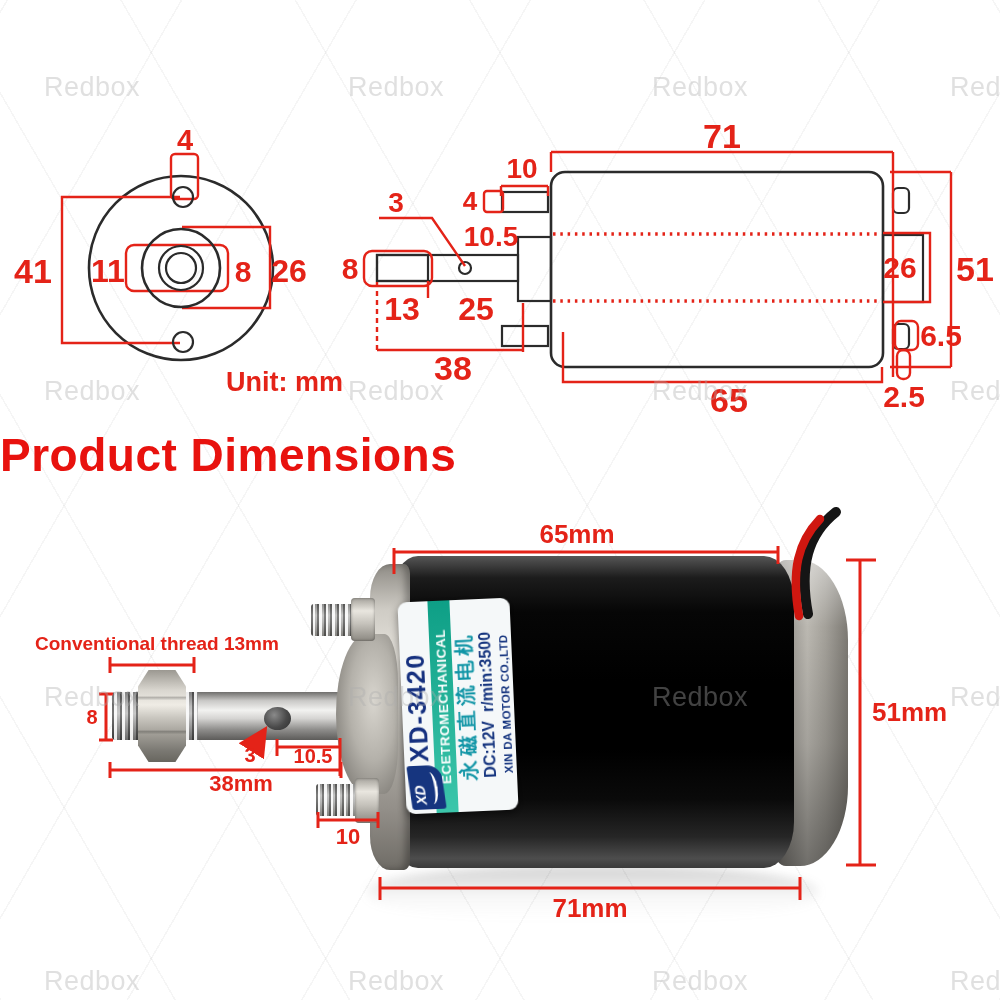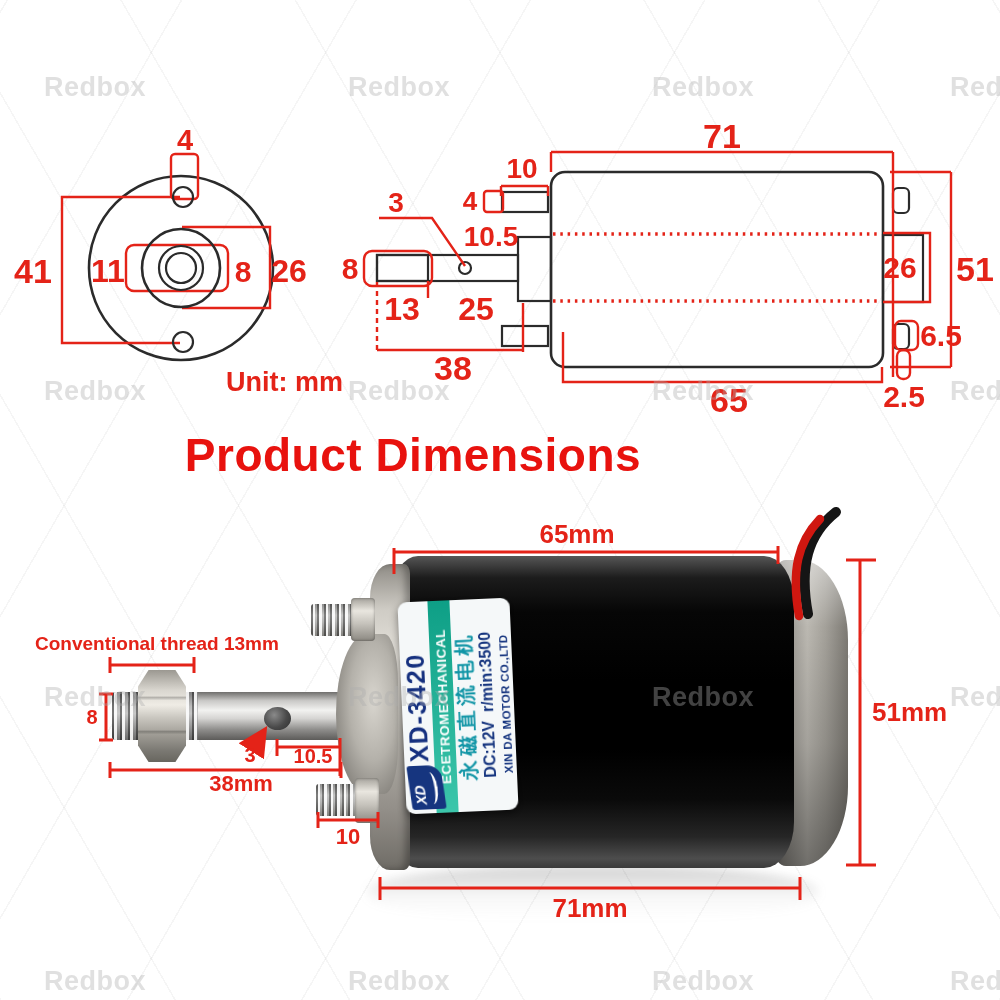--- a/index.html
+++ b/index.html
@@ -12,21 +12,21 @@
   svg.tech{position:absolute;left:0;top:0;z-index:1;}
   svg.anno{position:absolute;left:0;top:0;z-index:8;pointer-events:none;}
   .bk{stroke:#2b2b2b;stroke-width:2.6;fill:none;stroke-linejoin:round;}
   .bk2{stroke:#2b2b2b;stroke-width:2.2;fill:none;}
   .rs{stroke:#e42318;stroke-width:2.4;fill:none;}
   .rs3{stroke:#e42318;stroke-width:3;fill:none;}
   .dot{stroke:#e42318;stroke-width:3.4;stroke-dasharray:2.5 4.8;fill:none;}
   .dash{stroke:#e42318;stroke-width:2.4;stroke-dasharray:5 4;fill:none;}
   .rd{fill:#e42318;font-family:"Liberation Sans",sans-serif;font-weight:bold;text-anchor:middle;}
   .rdl{text-anchor:start;}
-  .title{position:absolute;left:9px;top:428px;width:808px;z-index:1;text-align:center;
+  .title{position:absolute;left:0;top:428px;width:808px;z-index:1;text-align:left;
          font-size:46px;font-weight:bold;color:#e8120e;letter-spacing:0.5px;}
   
   .ph{position:absolute;}
   .rear-cap{left:774px;top:560px;width:74px;height:306px;z-index:2;
     border-radius:12px 48px 48px 12px / 16px 80px 80px 16px;
     background:linear-gradient(180deg,rgba(255,255,255,.45) 0%,rgba(255,255,255,0) 22%,rgba(0,0,0,.12) 60%,rgba(0,0,0,.4) 100%),
                linear-gradient(90deg,#6c6963 0%,#8f8c86 12%,#bbb8b1 45%,#a3a099 70%,#7c7973 100%);}
   .motor-body{left:392px;top:556px;width:402px;height:312px;z-index:3;
     border-radius:26px 30px 30px 26px / 40px 46px 46px 40px;
     background:linear-gradient(180deg,#565656 0%,#1c1c1c 7%,#060606 18%,#000 40%,#000 62%,#0a0a0a 78%,#262626 90%,#4d4d4d 97%,#3a3a3a 100%);}
@@ -71,21 +71,21 @@
             font-size:13.5px;letter-spacing:0.5px;}
   .lr-cn{height:24px;color:#1095a6;font-weight:bold;font-size:20px;letter-spacing:5px;}
   .lr-spec{height:20px;color:#16357f;font-weight:bold;font-size:16px;white-space:pre;}
   .lr-co{height:16px;color:#16357f;font-weight:bold;font-size:11.5px;letter-spacing:0.3px;}
   .lr-logo{position:absolute;left:4px;top:4px;width:44px;height:34px;background:#16357f;
     border-radius:3px 3px 14px 3px;transform:skewY(-6deg);color:#fff;font-style:italic;
     font-weight:bold;font-size:14px;padding:2px 0 0 5px;box-sizing:border-box;}
   .lr-logo::after{content:"";position:absolute;left:5px;bottom:6px;width:32px;height:10px;
     border-bottom:3px solid #fff;border-radius:50%;}
   
-  .wm-layer{position:absolute;inset:0;z-index:9;pointer-events:none;font-weight:bold;}
+  .wm-layer{position:absolute;inset:0;z-index:9;pointer-events:none;}
   .wm{position:absolute;font-size:27px;color:rgba(173,173,173,0.38);letter-spacing:0.5px;}
 </style>
 </head>
 <body>
 
 <div class="stage">
   <div class="lattice"></div>
 
   <svg class="tech" width="1000" height="440" viewBox="0 0 1000 440">
     <defs>

